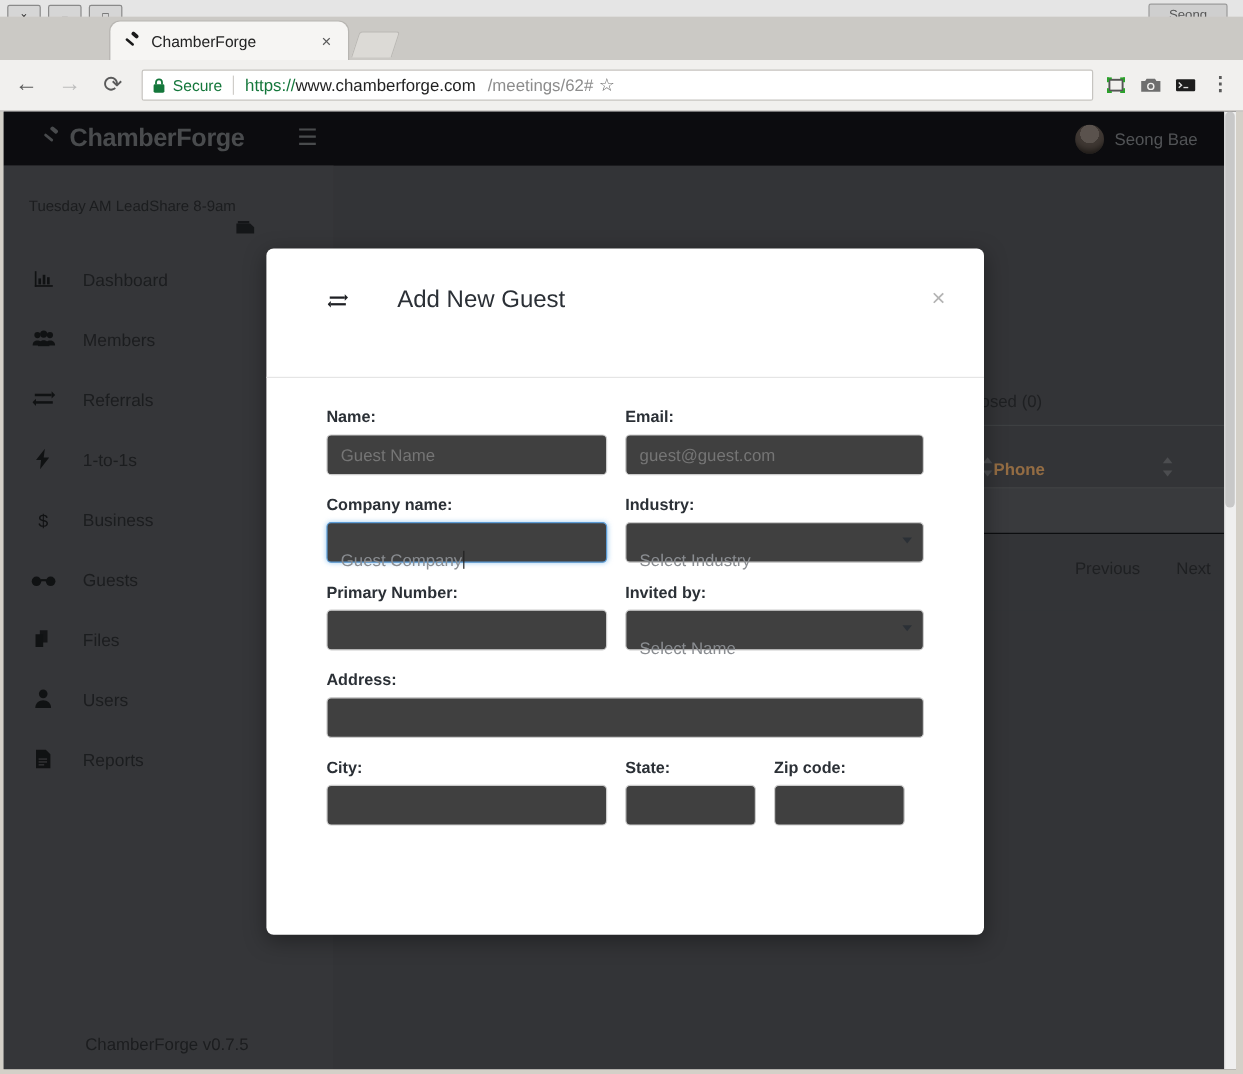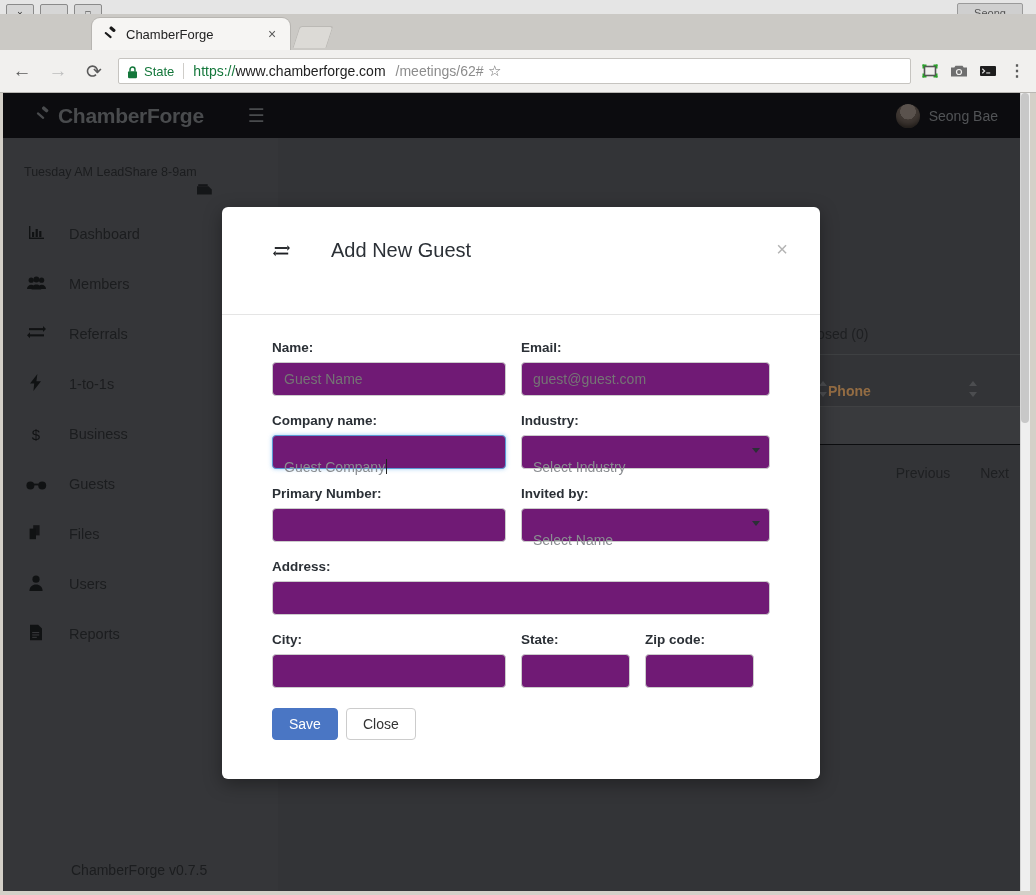--- a/index.html
+++ b/index.html
@@ -230,21 +230,21 @@
   }
   #modal-body { padding:25px 50px 0 50px; }
 
   .frow { display:flex; margin-bottom:17px; }
   .fgroup { display:flex; flex-direction:column; }
   .flabel {
     font-size:13.5px; font-weight:bold; color:#2b3036; margin-bottom:6px;
     line-height:16px;
   }
   .fctl {
-    height:32px; border:1px solid #ccc; border-radius:4px; background:#701a75;
+    height:32px; border:1px solid #ccc; border-radius:4px; background:#404040;
     font-size:14px; color:#8a8d91; padding:16px 11px; line-height:30px;
     font-family:"Liberation Sans", sans-serif;
   }
   .fctl.focused {
     border-color:#5b9bd5; box-shadow:0 0 4px rgba(102,175,233,.6);
     color:#8a8d91;
   }
   .fctl.focused .caret {
     display:inline-block; width:1px; height:15px; background:#222;
     vertical-align:-2px; margin-left:1px;
@@ -322,21 +322,21 @@
       <div class="nav-ico dim">→</div>
       <div class="nav-ico">⟳</div>
 
       <div id="omnibox">
         <span class="lock">
           <svg width="11" height="13" viewBox="0 0 11 13">
             <path d="M3 5.5V3.6a2.5 2.5 0 015 0v1.9" fill="none" stroke="#14773b" stroke-width="1.5"></path>
             <rect x="1" y="5.3" width="9" height="7" rx="1.2" fill="#14773b"></rect>
           </svg>
         </span>
-        <span class="secure-word">State</span>
+        <span class="secure-word">Secure</span>
         <span class="omni-sep"></span>
         <span class="url"><span class="scheme">https://</span><span>www.chamberforge.com</span><span class="path">/meetings/62#</span></span>
         <span class="star">☆</span>
       </div>
 
       <div class="ext-ico">
         <svg width="20" height="20" viewBox="0 0 20 20">
           <rect x="4.5" y="5.5" width="11" height="9" fill="none" stroke="#555" stroke-width="1.6"></rect>
           <g fill="#2aa02a">
             <rect x="2.5" y="3.5" width="4" height="1.6"></rect>
@@ -598,24 +598,20 @@
             <div class="fgroup w-state">
               <label class="flabel">State:</label>
               <input class="fctl" type="text" placeholder="" style="">
             </div>
             <div class="fgroup w-zip">
               <label class="flabel">Zip code:</label>
               <input class="fctl" type="text" placeholder="" style="">
             </div>
           </div>
 
-          <div id="modal-actions">
-            <button id="save-button">Save</button>
-            <button id="close-button">Close</button>
-          </div>
 
         </div>
       </div>
 
       <div id="scrollbar-track">
         <div id="scrollbar-thumb"></div>
       </div>
 
     </div>
   </div>

